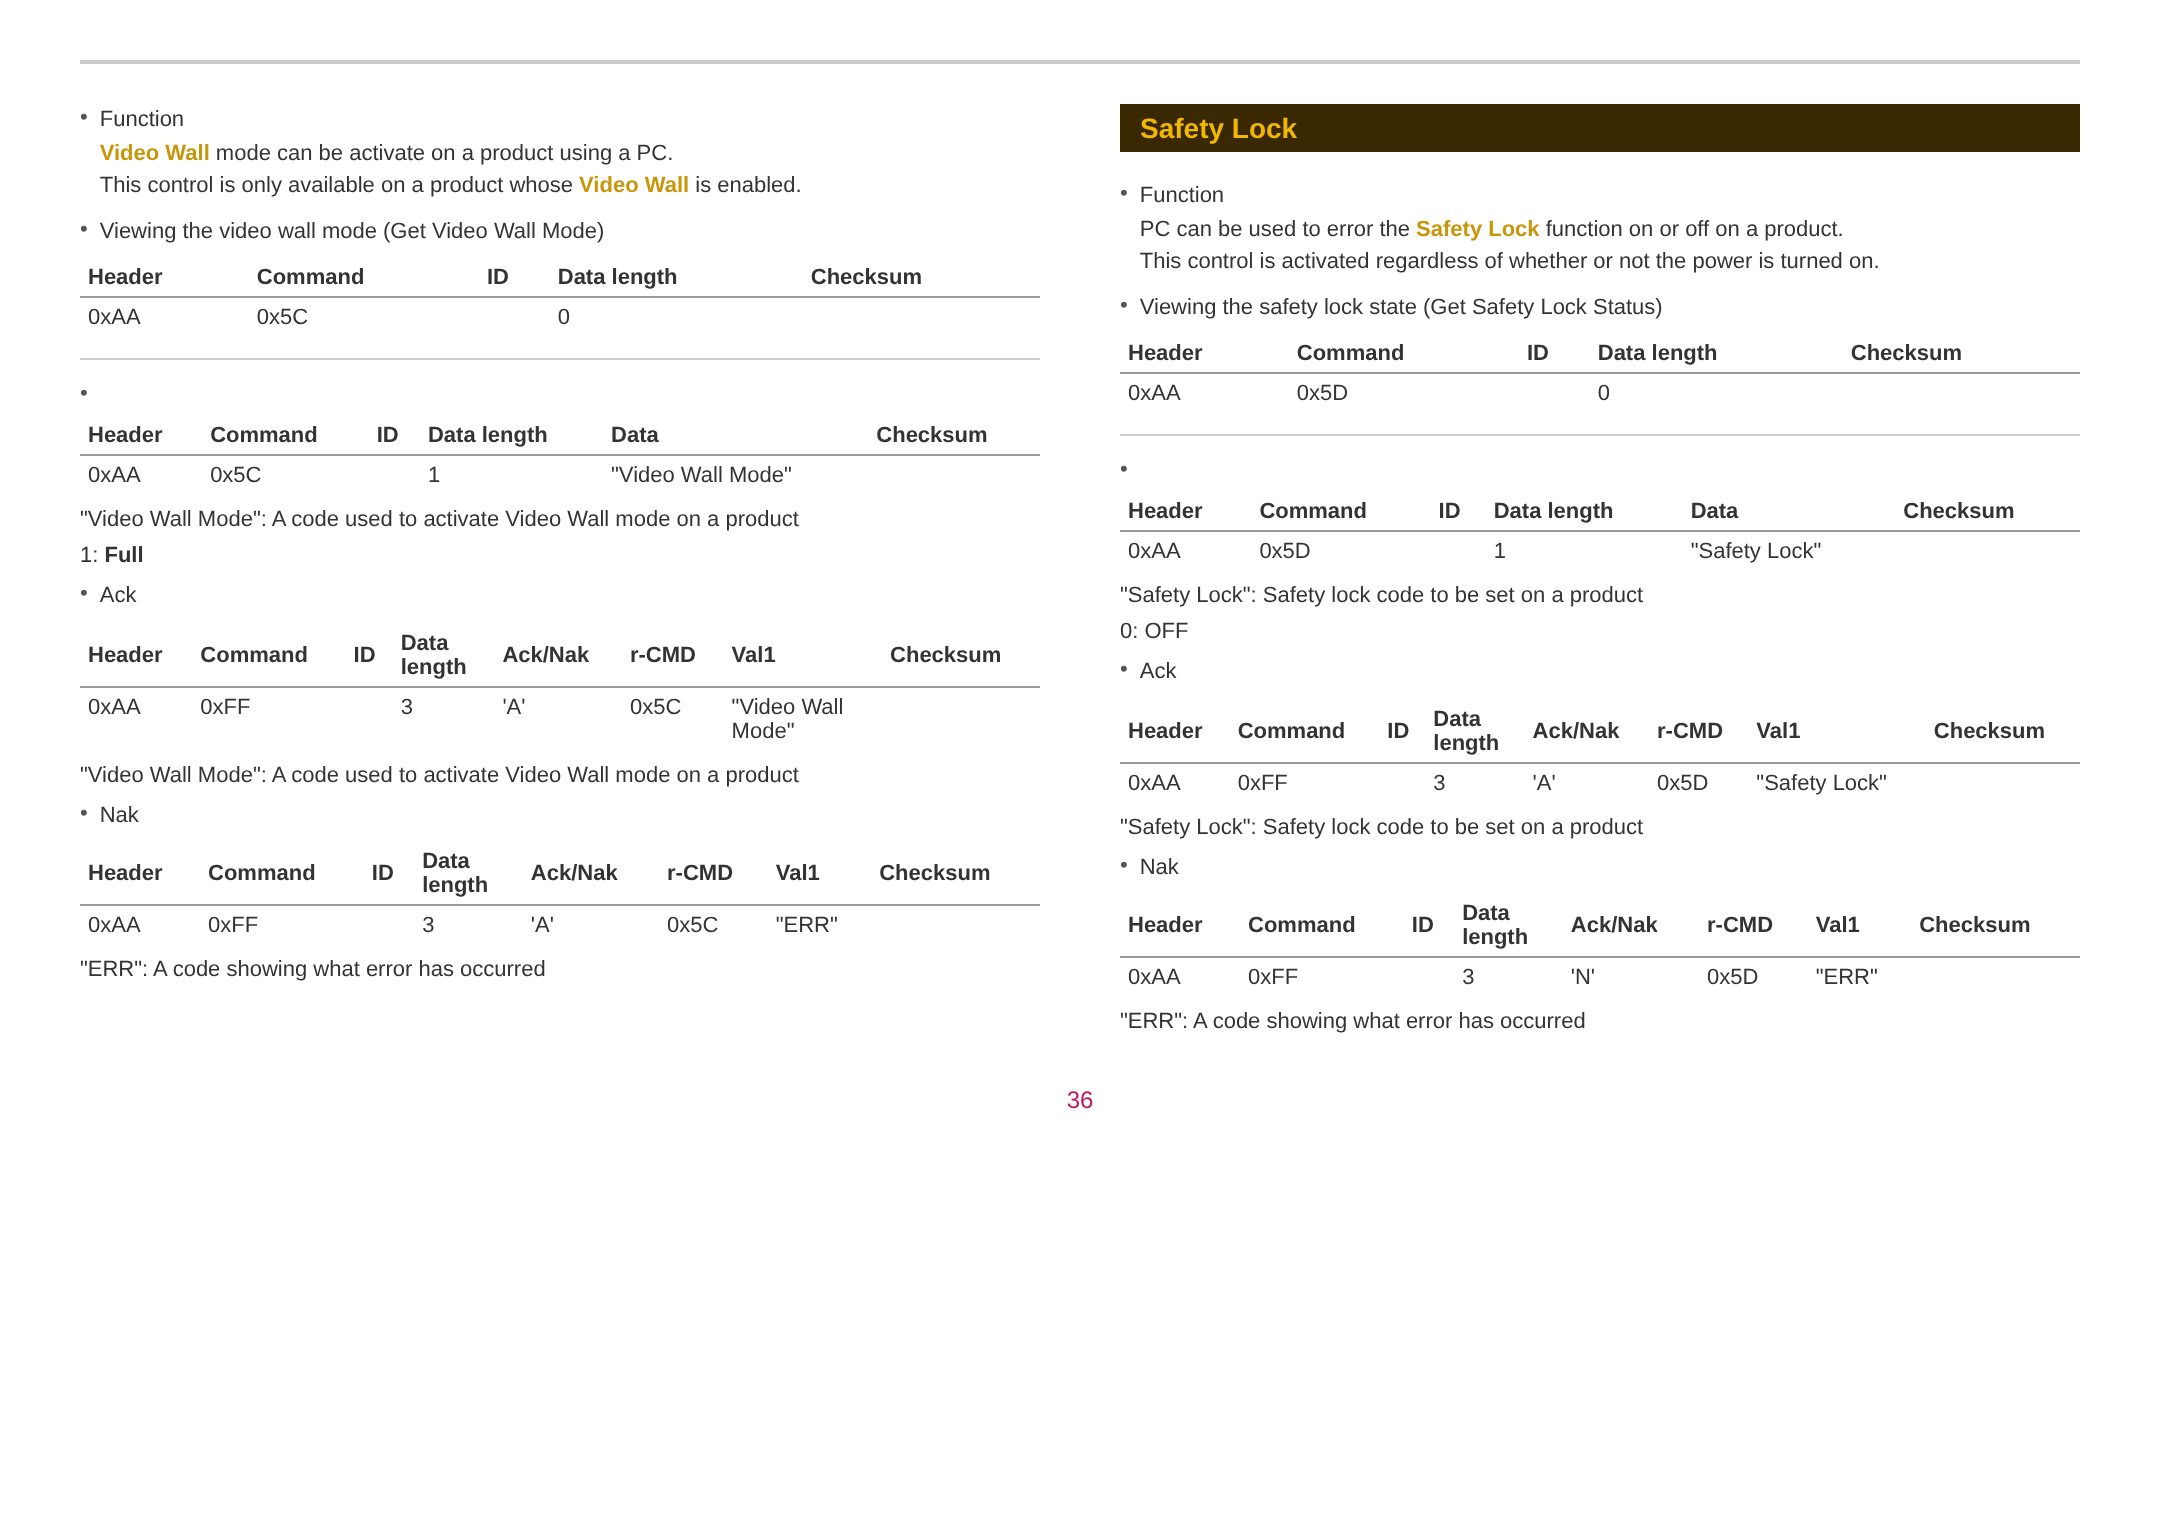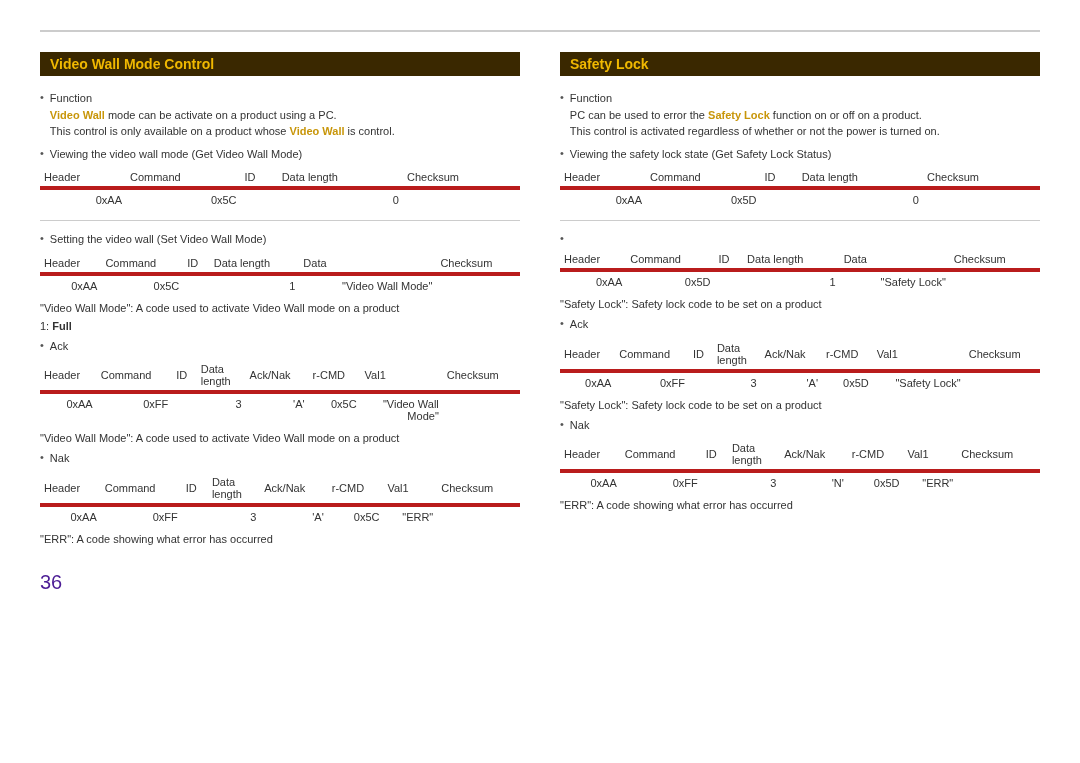--- a/index.html
+++ b/index.html
@@ -53,71 +53,67 @@
       border-collapse: collapse;
       margin-bottom: 4px;
       font-size: 11px;
     }
     .data-table thead tr {
       border-bottom: 1px solid #999;
     }
     .data-table thead th {
       text-align: left;
       padding: 3px 4px;
-      font-weight: normal;
+      font-weight: bold;
       color: #333;
     }
     .data-table tbody tr {
-      border-top: 4px solid #b91c1c;
-      text-align: right;
+      border-top: 1px solid #b91c1c;
     }
     .data-table tbody td {
       padding: 4px 4px;
       vertical-align: top;
     }
     .divider {
       border: none;
       border-top: 1px solid #ccc;
       margin: 10px 0;
     }
     .note-text {
       font-size: 11px;
       margin: 6px 0;
       color: #333;
     }
     .value-bold {
       font-weight: bold;
     }
     .color-gold { color: #c8960a; font-weight: bold; }
     .page-number {
-      text-align: left;
-      font-size: 20px;
-      color: #4c1d95;
+      text-align: center;
+      font-size: 12px;
+      color: #be185d;
       margin-top: 20px;
     }
   </style>
 </head>
 <body>
 
 <div class="top-border"></div>
 
 <div class="two-col">
 
   <div class="col">
 
-    <div class="section-title-bar">
-      <span>Video Wall Mode Control</span>
-    </div>
 
     <div class="bullet-item">
       <span class="bullet-dot">•</span>
       <div class="bullet-text">
         <span>Function</span><br>
         <span class="color-gold">Video Wall</span><span> mode can be activate on a product using a PC.</span><br>
-        <span>This control is only available on a product whose </span><span class="color-gold">Video Wall</span><span> is control.</span>
+        <span>This control is only available on a product whose </span><span class="color-gold">Video Wall</span><span> is enabled.</span>
       </div>
     </div>
 
     <div class="bullet-item">
       <span class="bullet-dot">•</span>
       <span class="bullet-text">Viewing the video wall mode (Get Video Wall Mode)</span>
     </div>
 
     <table class="data-table">
       <thead>
@@ -137,21 +133,20 @@
           <td>0</td>
           <td></td>
         </tr>
       </tbody>
     </table>
 
     <hr class="divider">
 
     <div class="bullet-item">
       <span class="bullet-dot">•</span>
-      <span class="bullet-text">Setting the video wall (Set Video Wall Mode)</span>
     </div>
 
     <table class="data-table">
       <thead>
         <tr>
           <th>Header</th>
           <th>Command</th>
           <th>ID</th>
           <th>Data length</th>
           <th>Data</th>
@@ -307,20 +302,21 @@
           <td>0x5D</td>
           <td></td>
           <td>1</td>
           <td>"Safety Lock"</td>
           <td></td>
         </tr>
       </tbody>
     </table>
 
     <p class="note-text">"Safety Lock": Safety lock code to be set on a product</p>
+    <p class="note-text"><span>0: </span><span>OFF</span></p>
 
     <div class="bullet-item">
       <span class="bullet-dot">•</span>
       <span class="bullet-text">Ack</span>
     </div>
 
     <table class="data-table">
       <thead>
         <tr>
           <th>Header</th>

